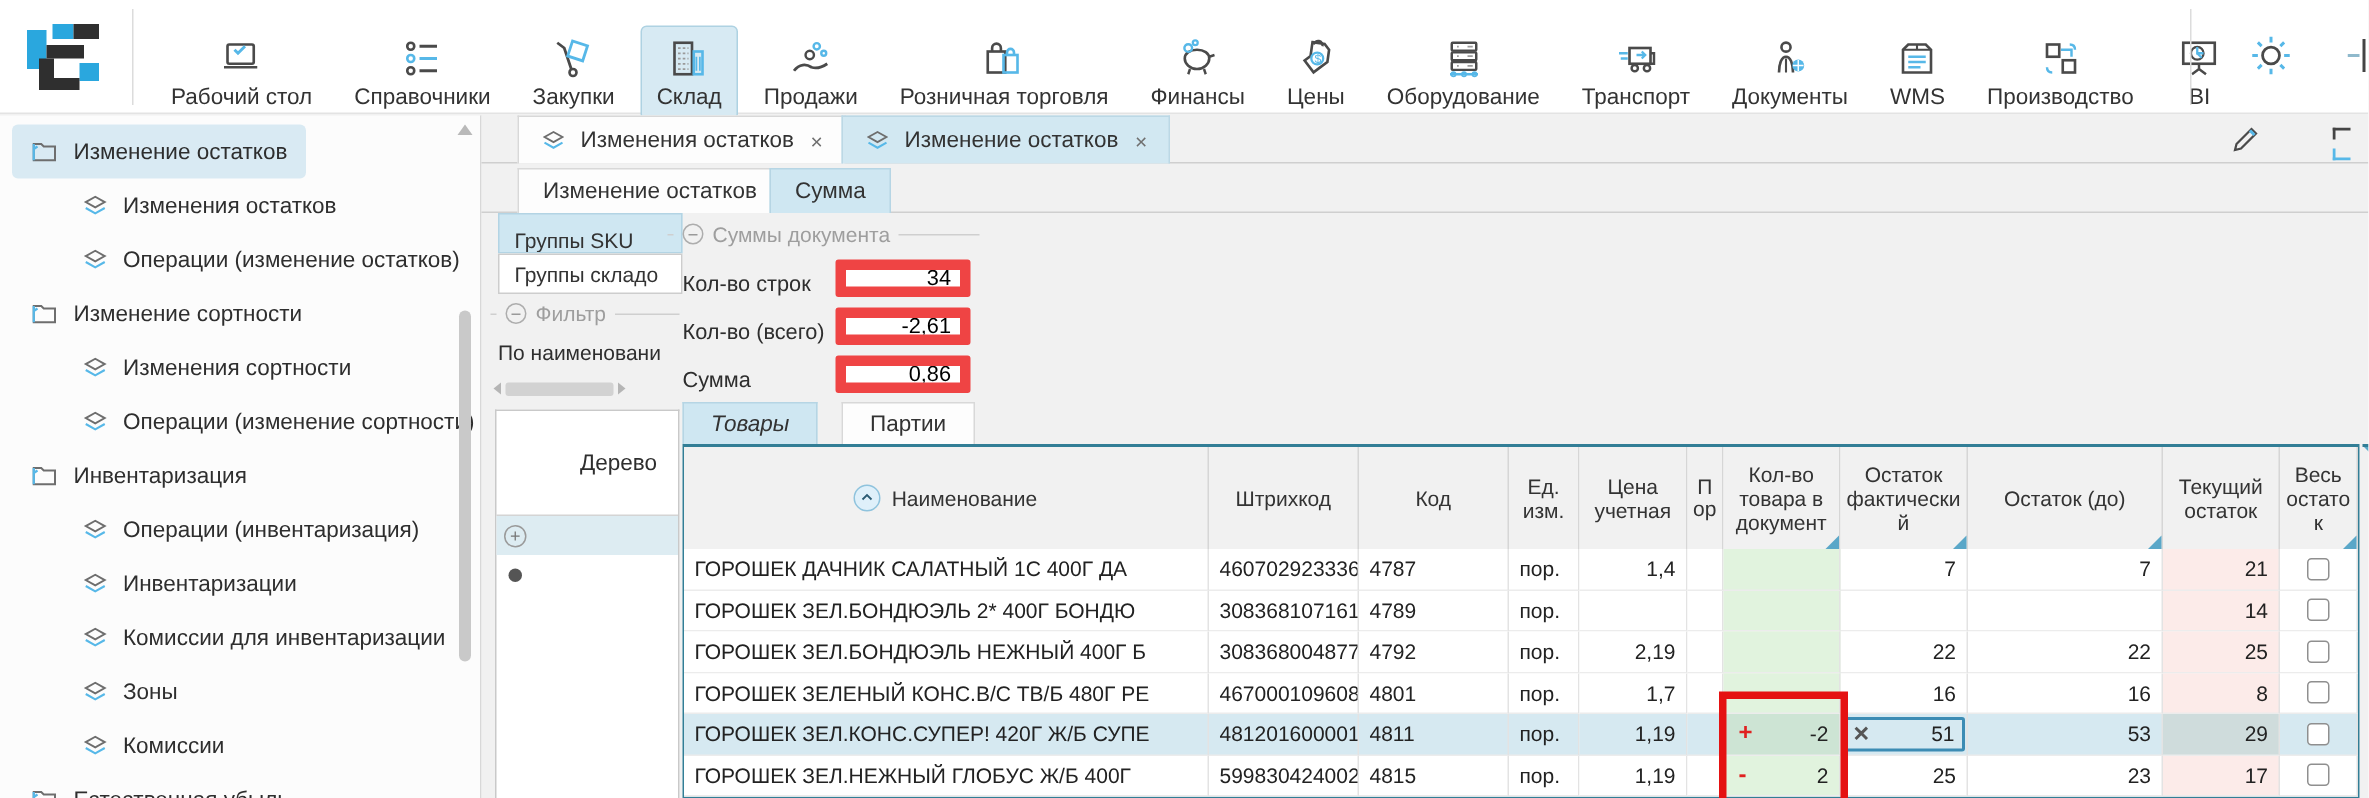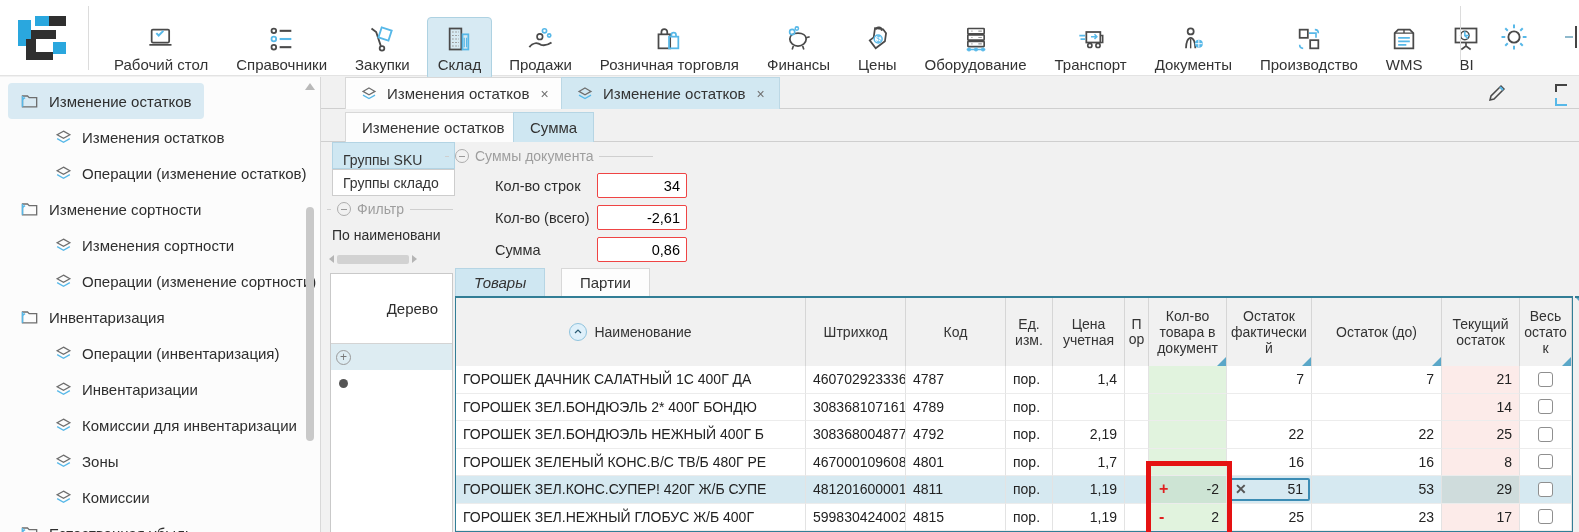--- a/index.html
+++ b/index.html
@@ -58,23 +58,23 @@
   .ms-right { border-left:5px solid #b5b5b5; }
   .ms-thumb { width:72px; height:9px; background:#d2d2d2; border-radius:2px; }
   .tree-box { position:absolute; background:#fff; border:1px solid #c9c9c9; border-bottom:none; }
   .tree-box-hd { height:70px; border-bottom:1px solid #d4d4d4; display:flex; align-items:center; justify-content:flex-end; padding-right:14px; font-size:15px; color:#2e2e2e; }
   .tb-row { height:26px; display:flex; align-items:center; padding-left:5px; }
   .tb-row.selected { background:#ddecf2; }
   .plus-circ { width:15px; height:15px; border:1px solid #9a9a9a; border-radius:50%; color:#777; font-size:12px; line-height:13px; text-align:center; }
   .dot { width:9px; height:9px; background:#555; border-radius:50%; margin-left:3px; }
 
   
-  .sum-row { position:absolute; display:flex; align-items:center;padding-left:40px; }
+  .sum-row { position:absolute; display:flex; align-items:flex-end; }
   .sum-lbl { font-size:14.5px; color:#2e2e2e; width:102px; }
-  .sum-inp { width:90px; height:25px; border:1px solid #ef4444; border-radius:2px; background:#fff; font-size:14.5px; text-align:right; padding:0 6px; font-family:"Liberation Sans",sans-serif; }
+  .sum-inp { width:90px; height:25px; border:7px solid #ef4444; border-radius:2px; background:#fff; font-size:14.5px; text-align:right; padding:0 6px; font-family:"Liberation Sans",sans-serif; }
 
   
   .item-tab { position:absolute; height:28px; display:flex; align-items:center; padding:0 18px; background:#fdfdfd; border:1px solid #d8d8d8; border-bottom:none; font-size:15px; cursor:pointer; }
   .item-tab.active { background:#cfe7f2; border-color:#b6d5e4; }
 
   
   .grid { position:absolute; left:134px; top:219px; width:1118px; background:#fff;
           border:1px solid #327e96; border-top-width:2px;
           display:grid; grid-template-columns:350px 100px 100px 47px 72px 24px 78px 85px 130px 78px 52px;
           grid-template-rows:68px repeat(6, 27.5px); }
@@ -328,32 +328,32 @@
           <span class="tb-ic">
             <svg>
               <use href="#i-docs"></use>
             </svg>
           </span>
           <span class="tb-lb">Документы</span>
         </div>
       <div class="tb-item">
           <span class="tb-ic">
             <svg>
+              <use href="#i-wms"></use>
+            </svg>
+          </span>
+          <span class="tb-lb">WMS</span>
+        </div>
+      <div class="tb-item">
+          <span class="tb-ic">
+            <svg>
               <use href="#i-prod"></use>
             </svg>
           </span>
           <span class="tb-lb">Производство</span>
-        </div>
-      <div class="tb-item">
-          <span class="tb-ic">
-            <svg>
-              <use href="#i-wms"></use>
-            </svg>
-          </span>
-          <span class="tb-lb">WMS</span>
         </div>
       <div class="tb-item">
           <span class="tb-ic">
             <svg>
               <use href="#i-bi"></use>
             </svg>
           </span>
           <span class="tb-lb">BI</span>
         </div>
     </div>

